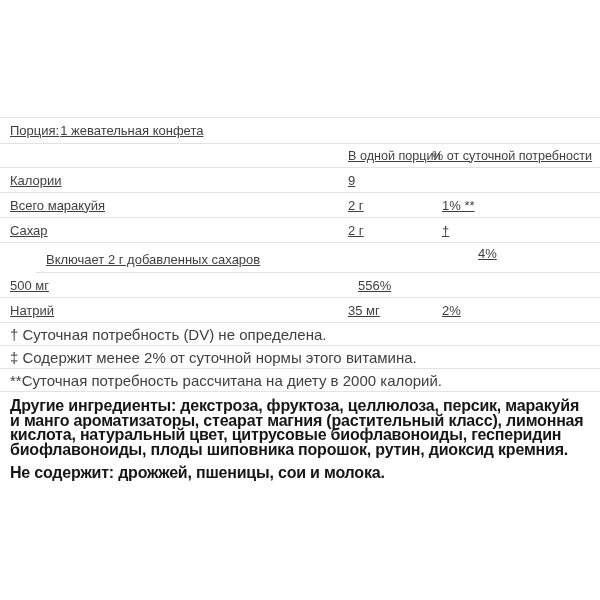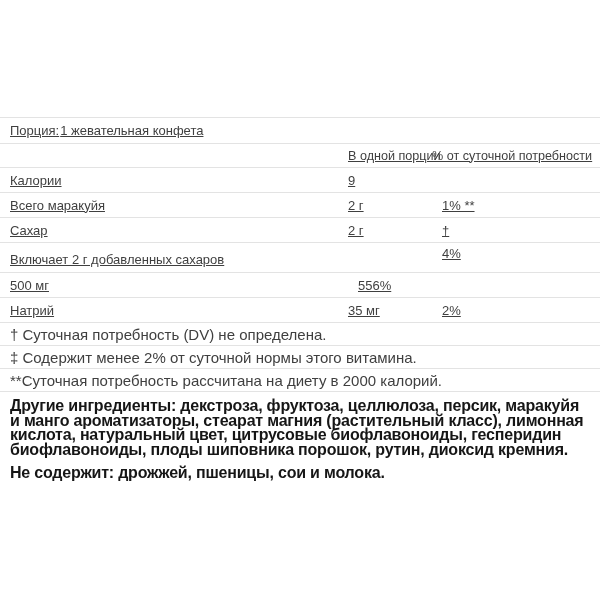--- a/index.html
+++ b/index.html
@@ -25,21 +25,21 @@
     font-size:13px;
     color:var(--table-text);
     text-decoration:underline;
   }
   .row span{white-space:nowrap;}
   .serving-row{height:26px;grid-template-columns:auto 1fr;}
   .serving-row .serving-value{margin-left:1px;}
   .header-row{height:24px;font-size:12.6px;}
   .data-row{height:25px;}
   .data-row .cell-dv{padding-left:10px;}
-  .data-row.tall{height:30px;align-items:stretch;}
+  .data-row.tall{height:30px;align-items:stretch;margin-left:36px;}
   .data-row.tall .cell-label{align-self:end;padding-bottom:5px;}
   .data-row.tall .cell-dv{align-self:start;padding-top:3px;}
   .footnote-row{height:23px;display:flex;align-items:center;border-bottom:1px solid var(--divider);padding-left:10px;font-size:15px;color:var(--table-text);}
   .bottom{padding:7px 12px 0 10px;color:var(--bold-text);}
   .bottom p{
     font-weight:700;
     font-size:16px;
     line-height:14.5px;
     letter-spacing:-0.2px;
     max-width:578px;

